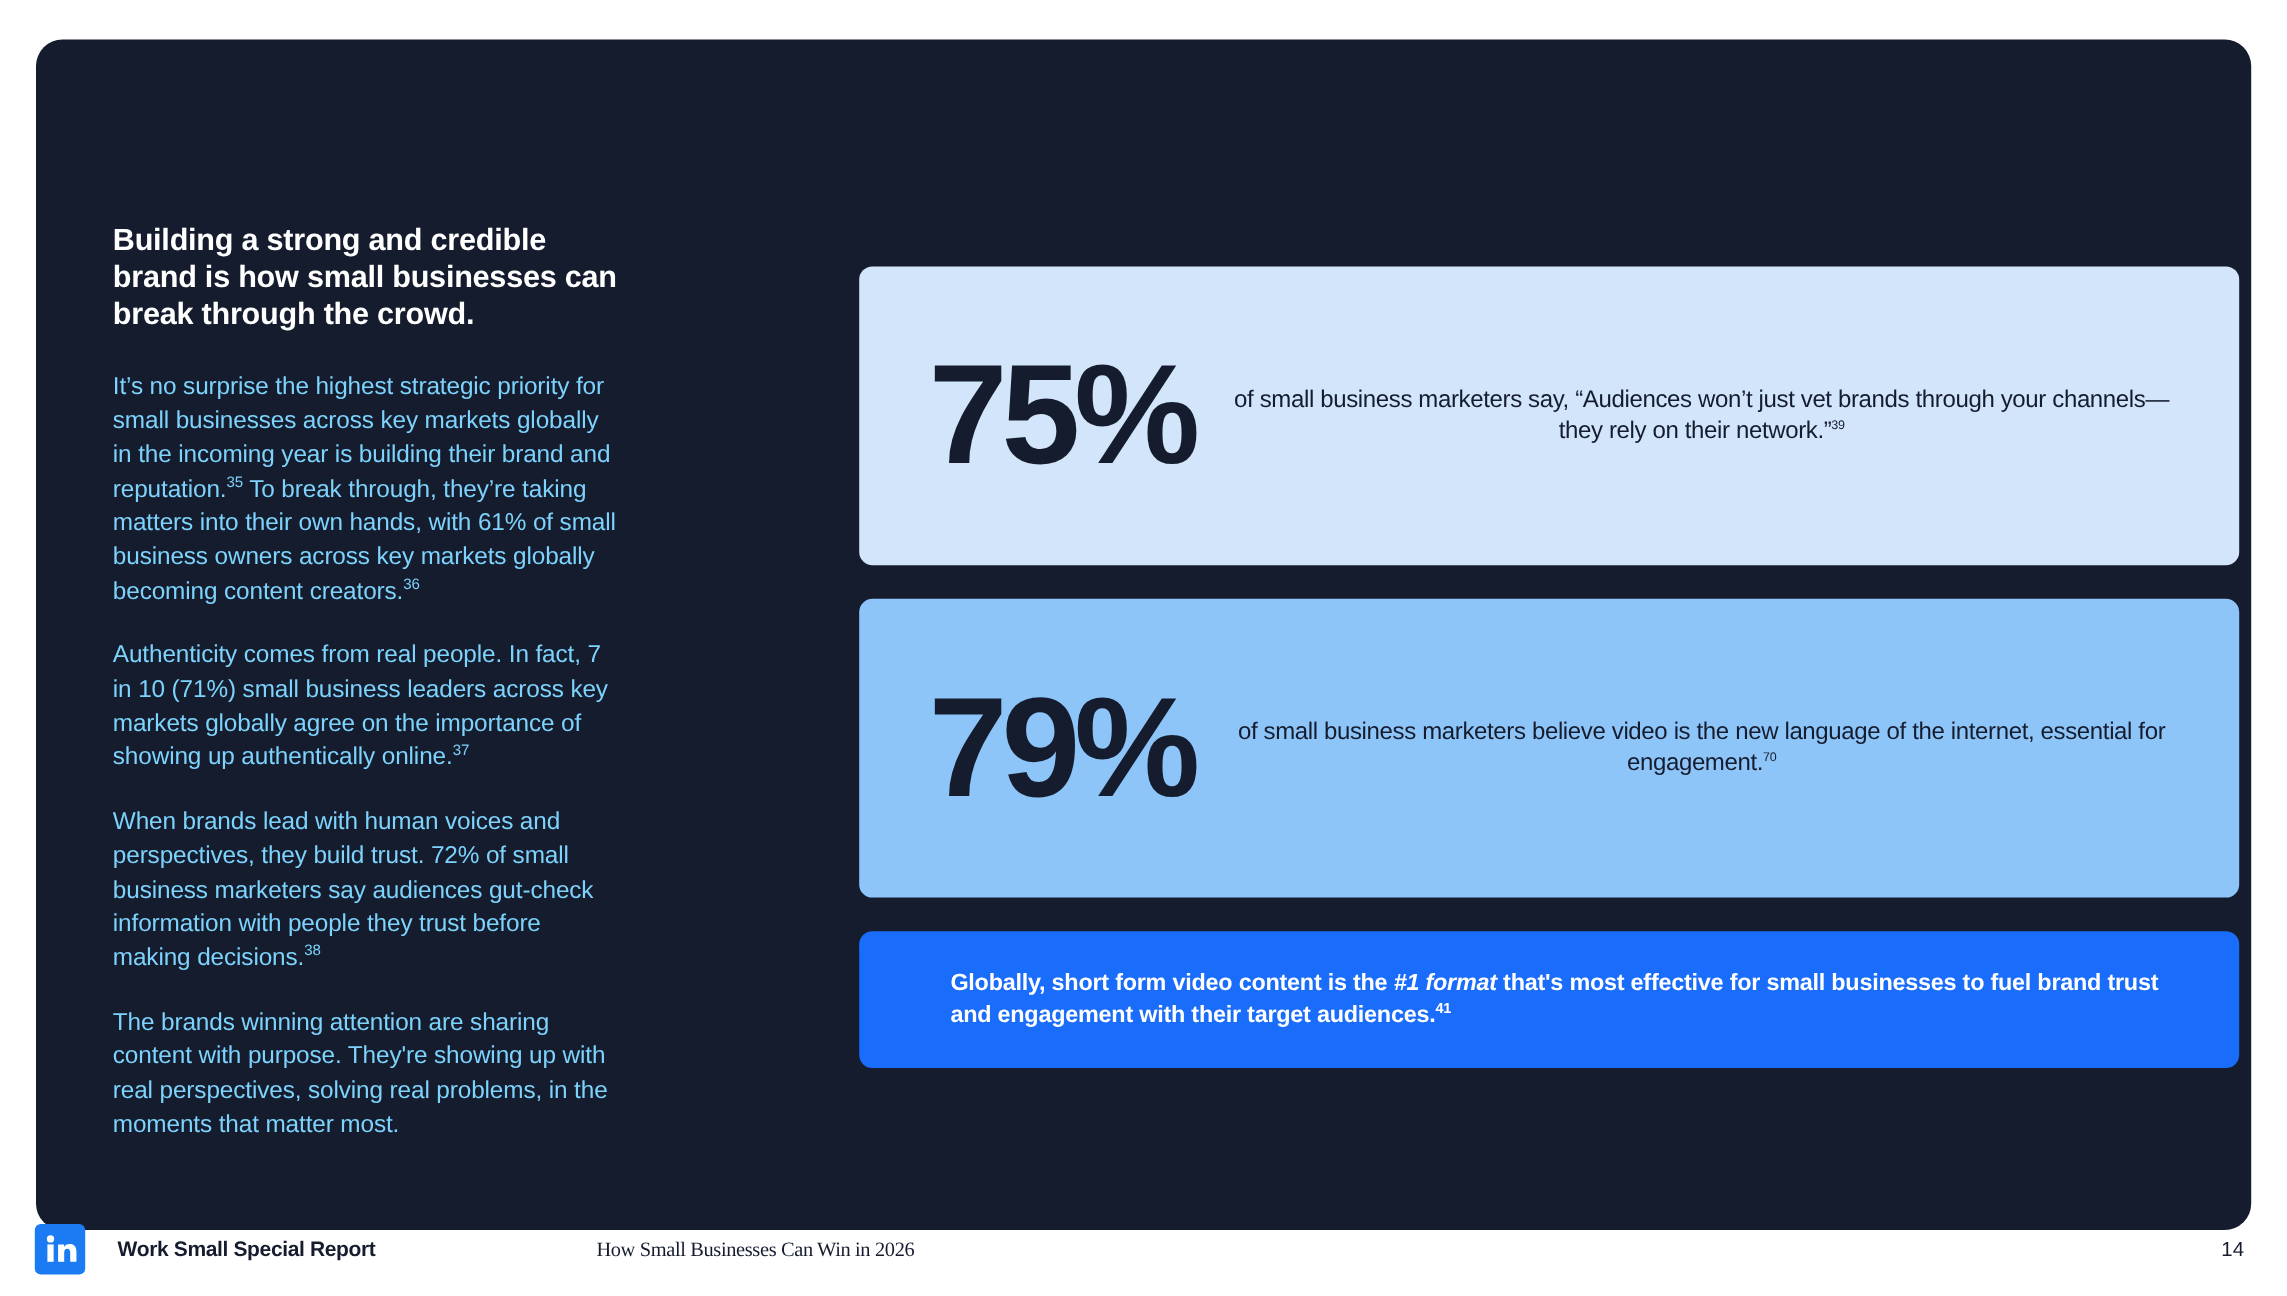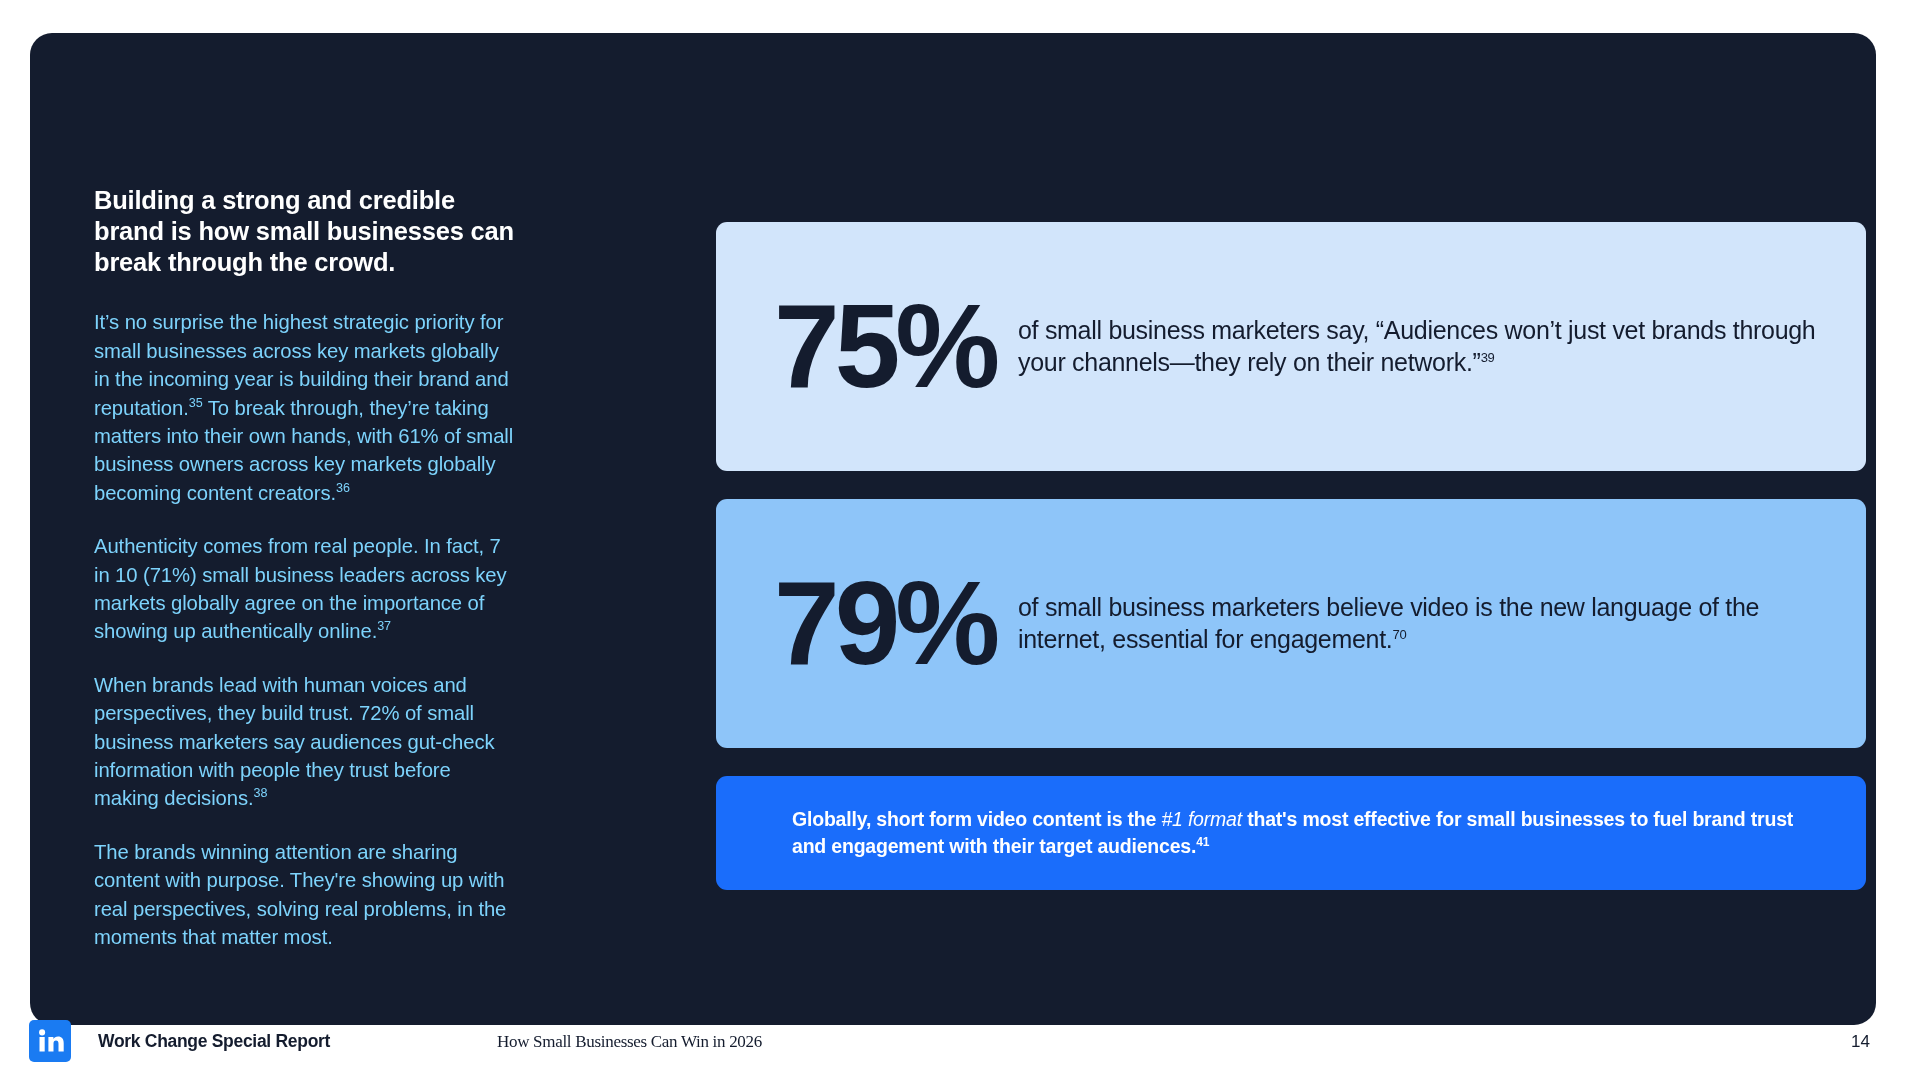--- a/index.html
+++ b/index.html
@@ -80,44 +80,45 @@
     font-size:118px;
     font-weight:bold;
     line-height:0.92;
     color:#141c2e;
     letter-spacing:-5px;
   }
 
   .stat-text {
     flex:1 1 auto;
     padding-right:48px;
-    font-size:25px;
+    font-size:20px;
     line-height:1.27;
     color:#141c2e;
     letter-spacing:-0.3px;
+    text-align:center;
   }
   .stat-text sup { font-size:0.52em; }
 
   
   #callout {
     background:#1a6dfb;
     border-radius:11px;
     padding:30px 58px 31px 76px;
     min-height:101px;
     display:flex;
     align-items:center;
   }
   #callout-text {
     font-size:19.5px;
     font-weight:bold;
     line-height:1.36;
     color:#ffffff;
     letter-spacing:-0.2px;
   }
-  #callout-text .em { font-style:italic; font-weight:normal; }
+  #callout-text .em { font-style:italic; font-weight:bold; }
   #callout-text sup { font-size:0.62em; }
 
   
   #footer {
     position:absolute;
     left:0; top:1013px;
     width:1906px; height:67px;
   }
 
   #li-logo {
@@ -191,18 +192,18 @@
   </div>
 
   <div id="footer">
     <div id="li-logo">
       <svg width="42" height="42" viewBox="0 0 42 42" aria-hidden="true">
         <rect x="10.5" y="17" width="5.2" height="14.5" fill="#ffffff"></rect>
         <circle cx="13.1" cy="12.4" r="3.05" fill="#ffffff"></circle>
         <path d="M19.4 17h5v2.1c0.8-1.4 2.4-2.5 4.7-2.5 3.6 0 5.6 2.2 5.6 6.4v8.5h-5.2v-7.7c0-2-0.8-3.2-2.5-3.2-1.6 0-2.5 1.1-2.5 3.2v7.7h-5.1V17z" fill="#ffffff"></path>
       </svg>
     </div>
-    <div id="footer-report">Work Change Special Report</div>
+    <div id="footer-report">Work Small Special Report</div>
     <div id="footer-title">How Small Businesses Can Win in 2026</div>
     <div id="footer-page">14</div>
   </div>
 
 </div>
 
 </body></html>

